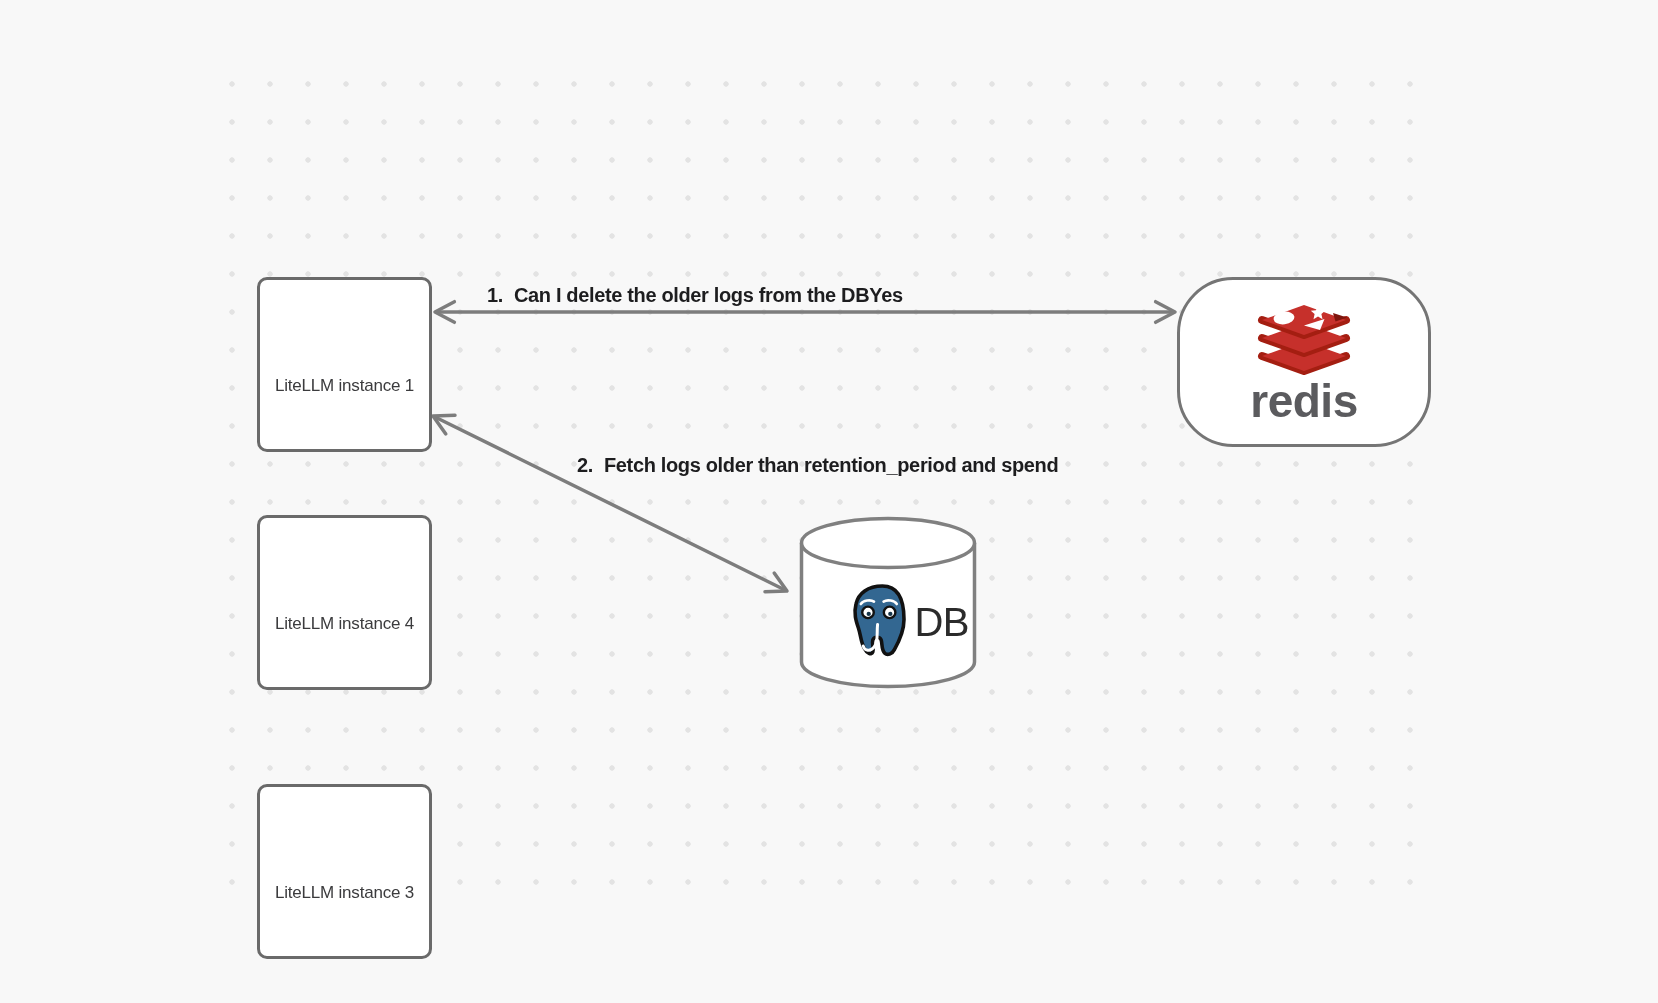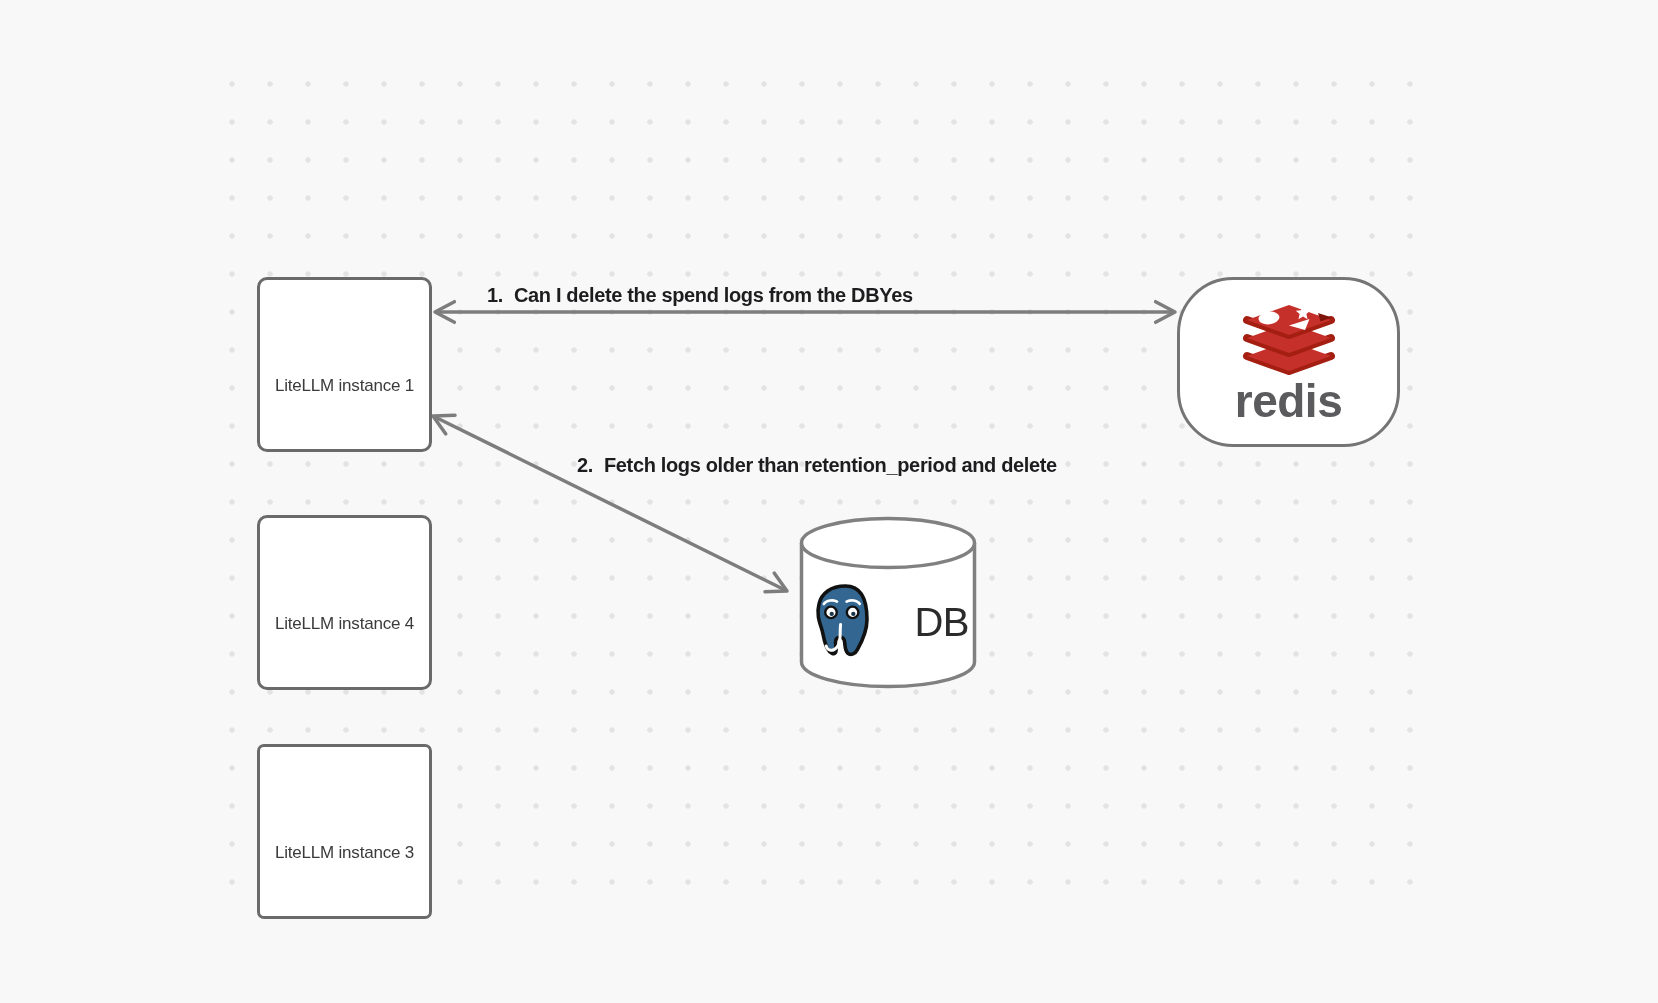--- a/index.html
+++ b/index.html
@@ -7,29 +7,29 @@
   .stage{position:relative;width:1658px;height:1003px;background:#f8f8f8;overflow:hidden;}
   .dot-grid{position:absolute;left:213px;top:65px;width:1216px;height:836px;
     background-image:radial-gradient(circle,#e3e3e3 2.4px,rgba(0,0,0,0) 3px);
     background-size:38px 38px;background-position:0 0;}
   .edges-svg{position:absolute;left:0;top:0;width:1658px;height:1003px;}
   .edges-svg path{fill:none;stroke:#7d7d7d;stroke-width:3.5;stroke-linecap:round;stroke-linejoin:round;}
   .node-box{position:absolute;left:257px;width:175px;height:175px;box-sizing:border-box;
     background:#fff;border:3.5px solid #6a6a6a;border-radius:10px;
     display:flex;align-items:center;justify-content:center;}
   .node-box .box-label{font-size:17px;color:#3b3b3d;letter-spacing:-0.2px;margin-top:42px;}
-  .box-1{top:277px;} .box-2{top:515px;} .box-3{top:744px;border-radius:7px;}
-  .redis-node{position:absolute;left:1177px;top:277px;width:223px;height:170px;box-sizing:border-box;
+  .box-1{top:277px;} .box-2{top:515px;} .box-3{top:784px;}
+  .redis-node{position:absolute;left:1177px;top:277px;width:254px;height:170px;box-sizing:border-box;
     background:#fff;border:3.5px solid #757575;border-radius:56px;
     display:flex;flex-direction:column;align-items:center;justify-content:center;padding-top:4px;}
   .redis-wordmark{font-size:46px;font-weight:700;letter-spacing:-0.5px;line-height:46px;margin-top:-2px;}
   .db-node{position:absolute;left:799px;top:516px;width:178px;height:174px;}
   .db-node .cyl{position:absolute;left:0;top:0;}
   .db-content{position:absolute;left:8px;top:62px;width:162px;height:88px;
-    display:flex;align-items:center;justify-content:space-between;}
+    display:flex;align-items:center;justify-content:flex-end;}
   .db-label{font-size:40px;font-weight:400;color:#2b2b2b;letter-spacing:-0.5px;margin-left:-2px;}
   .edge-label{position:absolute;display:flex;align-items:baseline;white-space:nowrap;
     font-size:20px;font-weight:700;color:#1d1d1f;letter-spacing:-0.35px;line-height:27px;}
   .edge-label .num{margin-right:11px;}
   .edge-label-1{left:487px;top:282px;}
   .edge-label-1 .response{}
   .edge-label-2{left:577px;top:452px;}
 </style>
 </head>
 <body>
@@ -96,21 +96,21 @@
         <circle cx="38" cy="24" r="4.8" fill="#ffffff" stroke="#111111" stroke-width="2"></circle>
         <circle cx="20.6" cy="25.3" r="1.8" fill="#16354a"></circle>
         <circle cx="38.6" cy="25.3" r="1.8" fill="#16354a"></circle>
       </svg>
       <span class="db-label">DB</span>
     </div>
   </div>
 
   <div class="edge-label edge-label-1">
     <span class="num">1.</span>
-    <span class="txt">Can I delete the spend logs from the DB</span>
+    <span class="txt">Can I delete the older logs from the DB</span>
     <span class="response">Yes</span>
   </div>
   <div class="edge-label edge-label-2">
     <span class="num">2.</span>
-    <span class="txt">Fetch logs older than retention_period and delete</span>
+    <span class="txt">Fetch logs older than retention_period and spend</span>
   </div>
 
 </div>
 
 </body></html>

